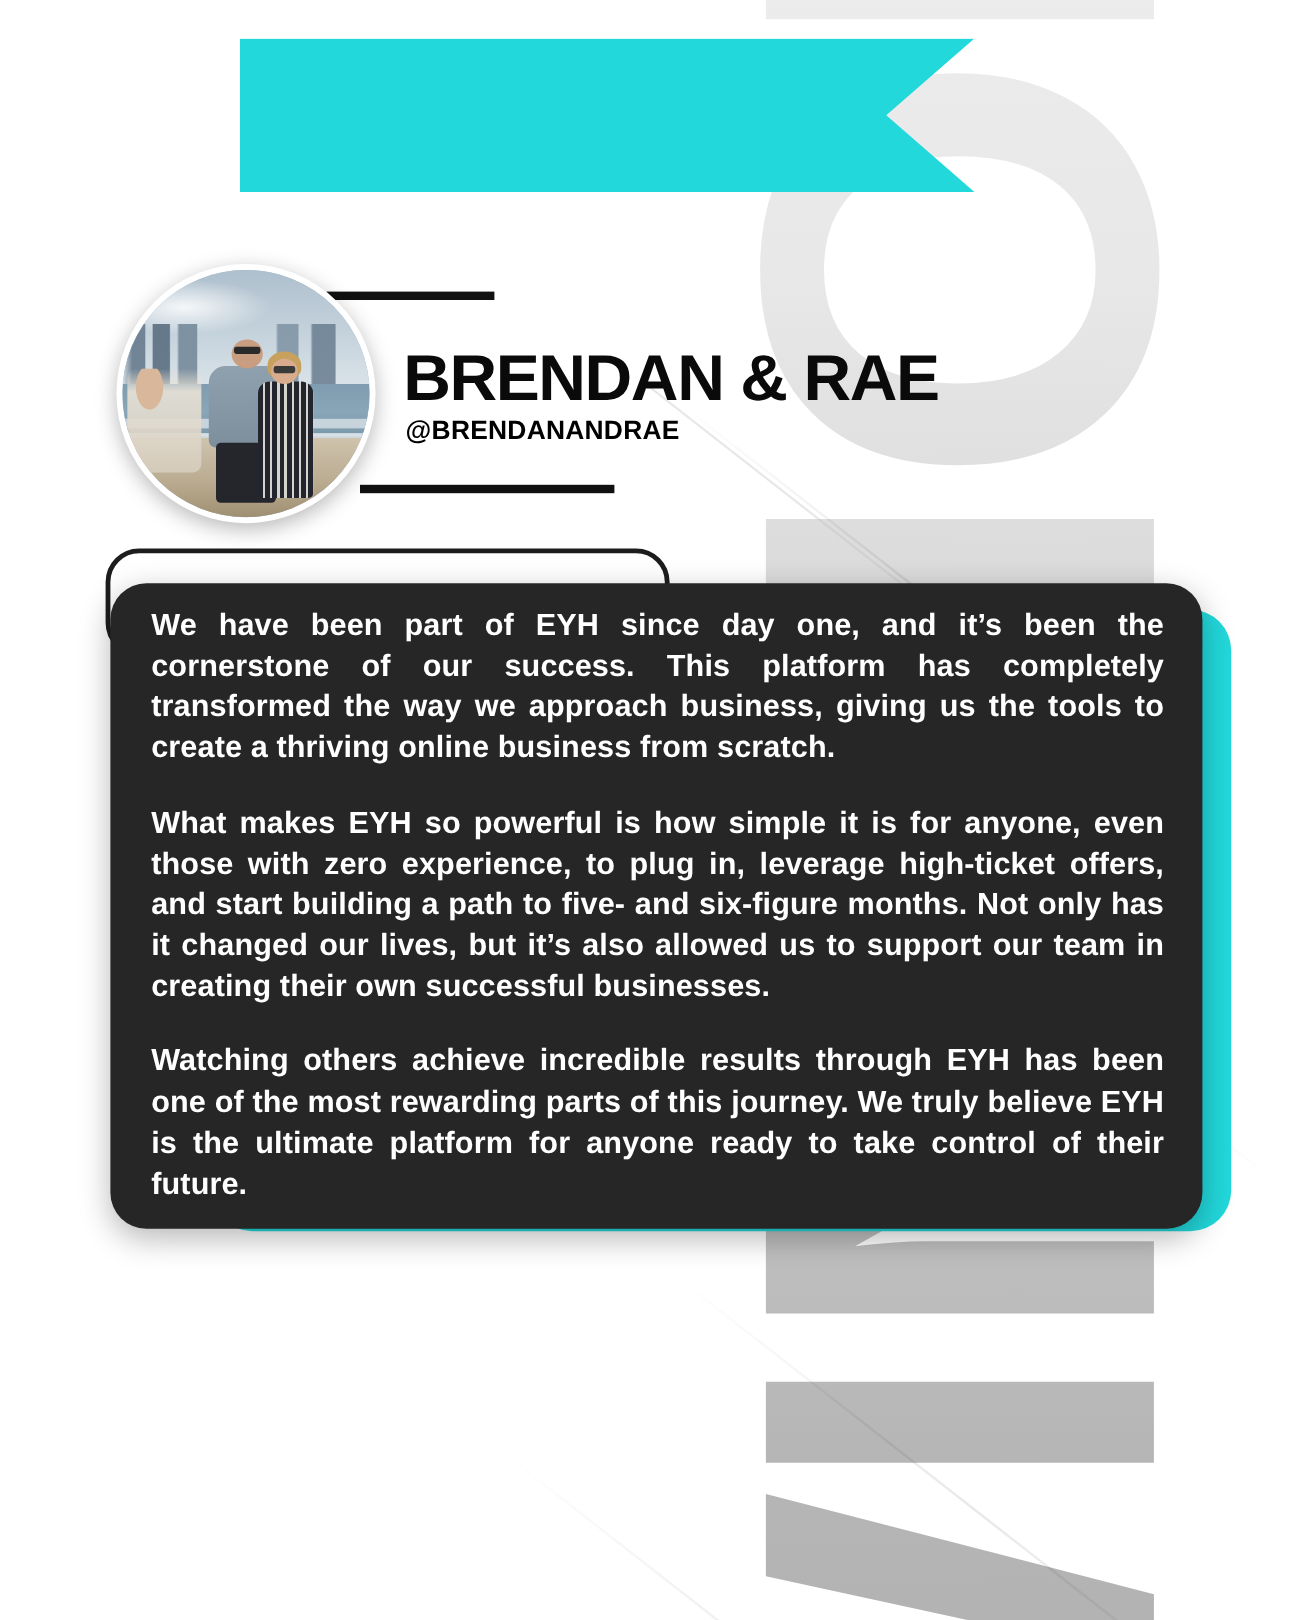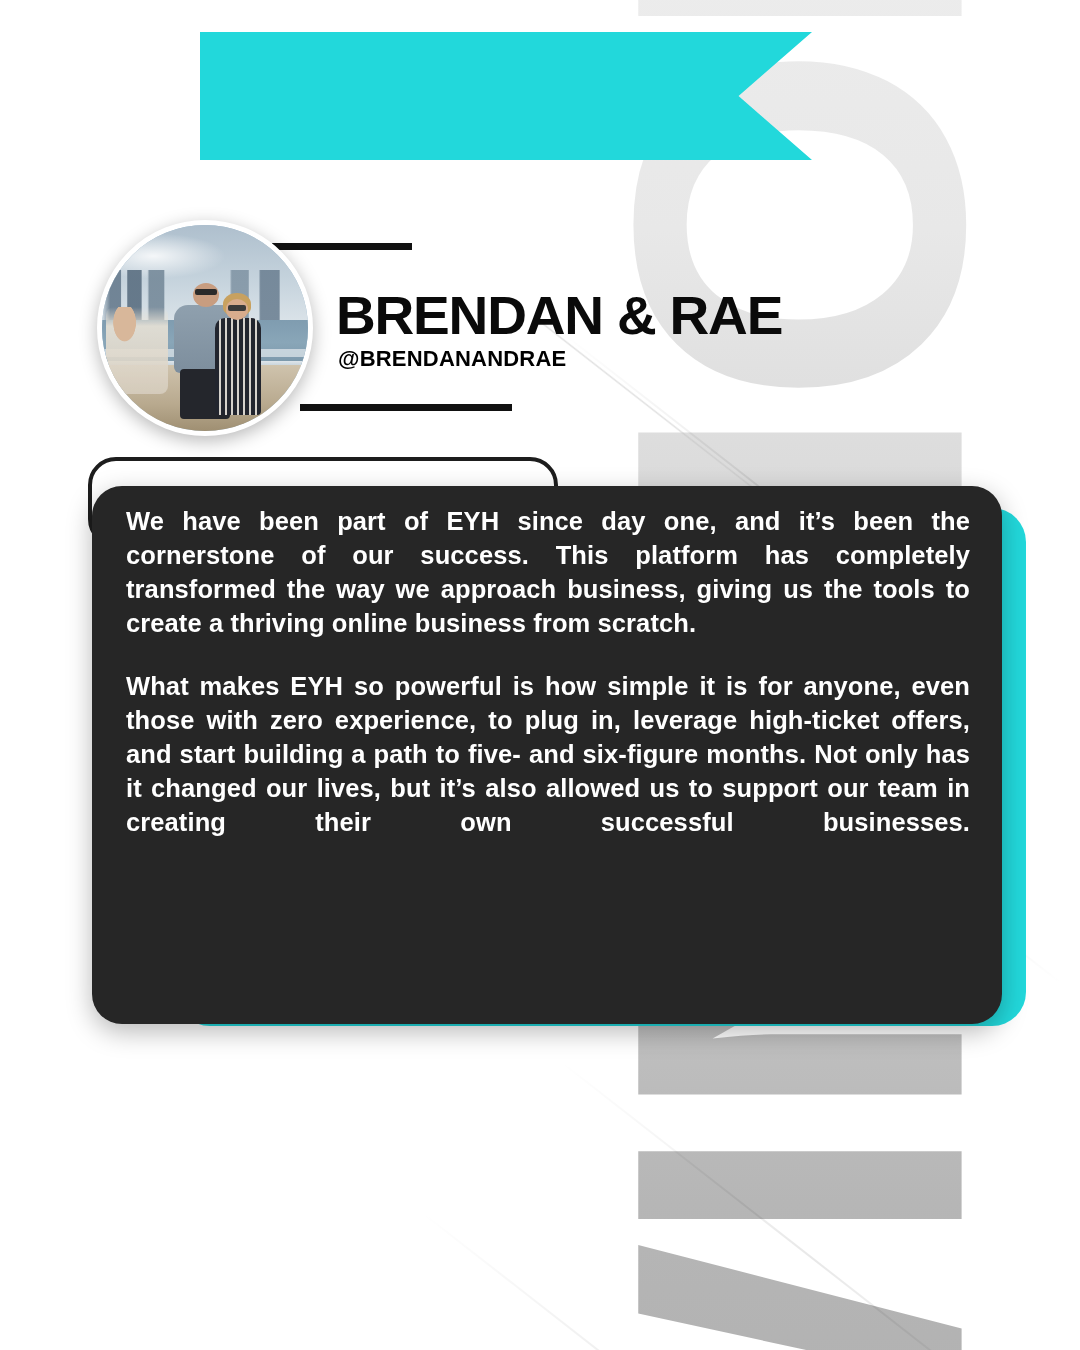--- a/index.html
+++ b/index.html
@@ -289,15 +289,16 @@
   <div id="header-name">BRENDAN &amp; RAE</div>
 
   <div id="header-handle">@BRENDANANDRAE</div>
 
   <div id="card-white-tab"></div>
   <div id="card-teal-shadow"></div>
 
   <div id="card-dark">
     <p class="testimonial-paragraph">We have been part of EYH since day one, and it’s been the cornerstone of our success. This platform has completely transformed the way we approach business, giving us the tools to create a thriving online business from scratch.</p>
     <p class="testimonial-paragraph">What makes EYH so powerful is how simple it is for anyone, even those with zero experience, to plug in, leverage high-ticket offers, and start building a path to five- and six-figure months. Not only has it changed our lives, but it’s also allowed us to support our team in creating their own successful businesses.</p>
+    <p class="testimonial-paragraph">Watching others achieve incredible results through EYH has been one of the most rewarding parts of this journey. We truly believe EYH is the ultimate platform for anyone ready to take control of their future.</p>
   </div>
 
 </div>
 
 </body></html>

